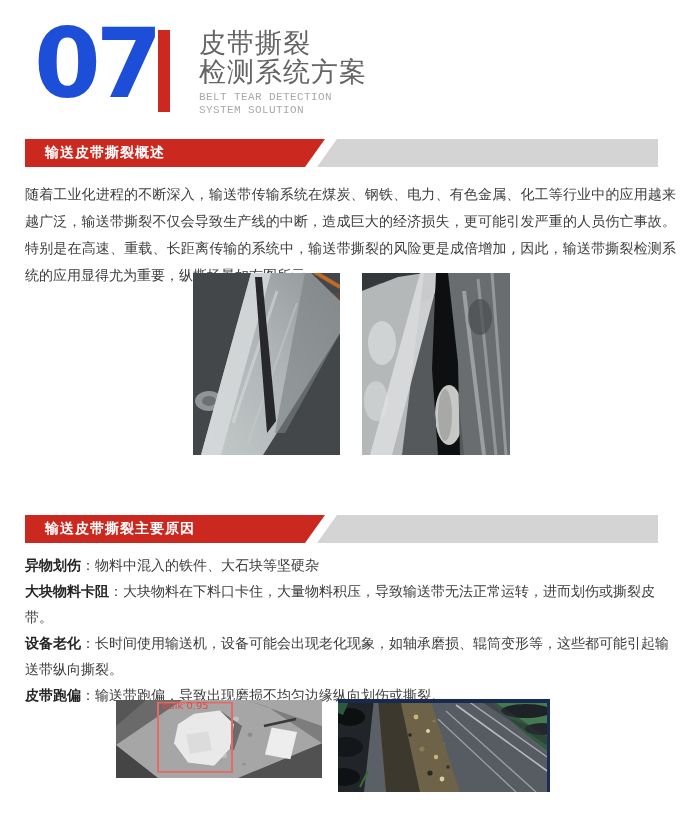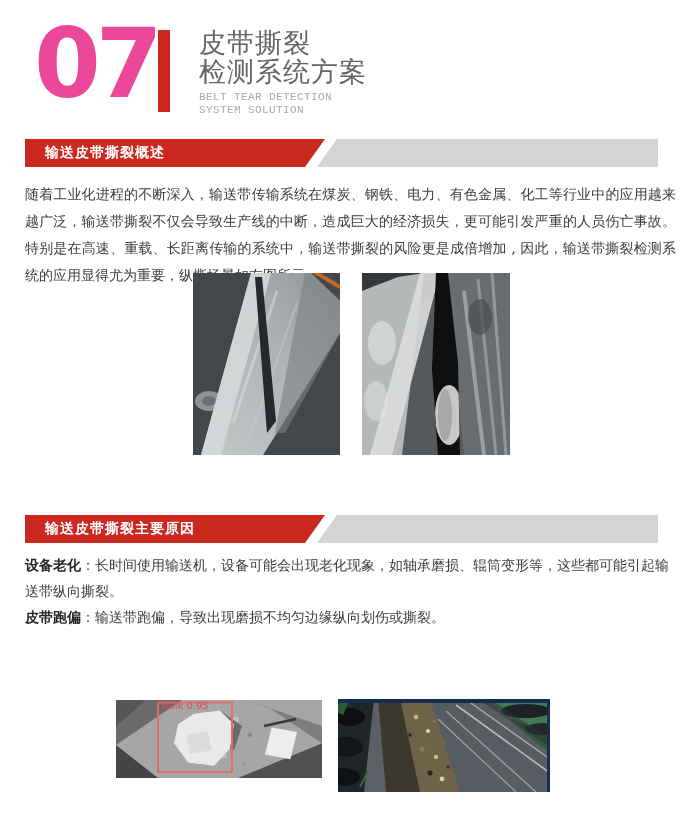--- a/index.html
+++ b/index.html
@@ -3,21 +3,21 @@
 <meta charset="utf-8">
 <style>
   html,body{margin:0;padding:0;background:#ffffff;}
   body{font-family:"DejaVu Sans","Liberation Sans",sans-serif;}
   #page{position:relative;width:700px;height:826px;background:#ffffff;overflow:hidden;}
 
   
   .big-num{
     position:absolute;left:34px;top:16px;
     font-size:96px;font-weight:800;letter-spacing:-5px;line-height:1;
-    color:#ec4899;
+    color:#1d4ed8;
   }
   .red-bar{
     position:absolute;left:158px;top:30px;width:12px;height:82px;
     background:#cb2820;
   }
   .title-block{position:absolute;left:199px;top:28px;}
   .t-cn{
     font-size:27px;line-height:29px;color:#656565;letter-spacing:1px;
   }
   .t-en{
@@ -150,20 +150,22 @@
   </figure>
 
   <div class="banner" style="top:515px;text-align:right;">
     <div class="banner-gray"></div>
     <div class="banner-red">
       <span class="banner-text">输送皮带撕裂主要原因</span>
     </div>
   </div>
 
   <div class="causes">
+    <p class="cause"><span class="term">异物划伤</span><span>：物料中混入的铁件、大石块等坚硬杂</span></p>
+    <p class="cause"><span class="term">大块物料卡阻</span><span>：大块物料在下料口卡住，大量物料积压，导致输送带无法正常运转，进而划伤或撕裂皮带。</span></p>
     <p class="cause"><span class="term">设备老化</span><span>：长时间使用输送机，设备可能会出现老化现象，如轴承磨损、辊筒变形等，这些都可能引起输送带纵向撕裂。</span></p>
     <p class="cause"><span class="term">皮带跑偏</span><span>：输送带跑偏，导致出现磨损不均匀边缘纵向划伤或撕裂。</span></p>
   </div>
 
   <figure class="ph ph3">
     <svg viewBox="0 0 206 90" preserveAspectRatio="none">
       <rect width="206" height="90" fill="#a6a6a6"></rect>
 
       <polygon points="0,0 66,0 0,52" fill="#6a6a6a"></polygon>
       <polygon points="0,0 30,0 0,30" fill="#565656"></polygon>

